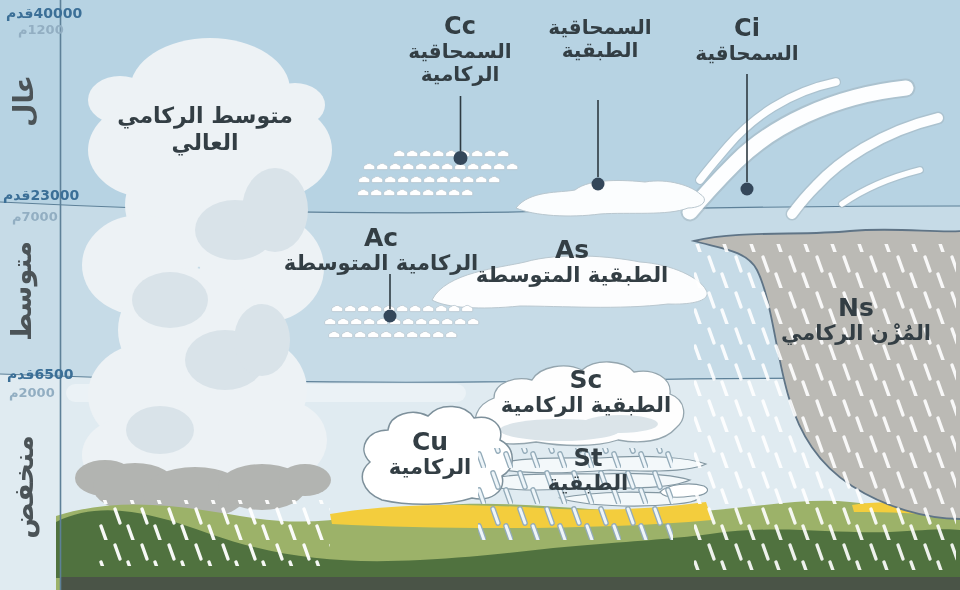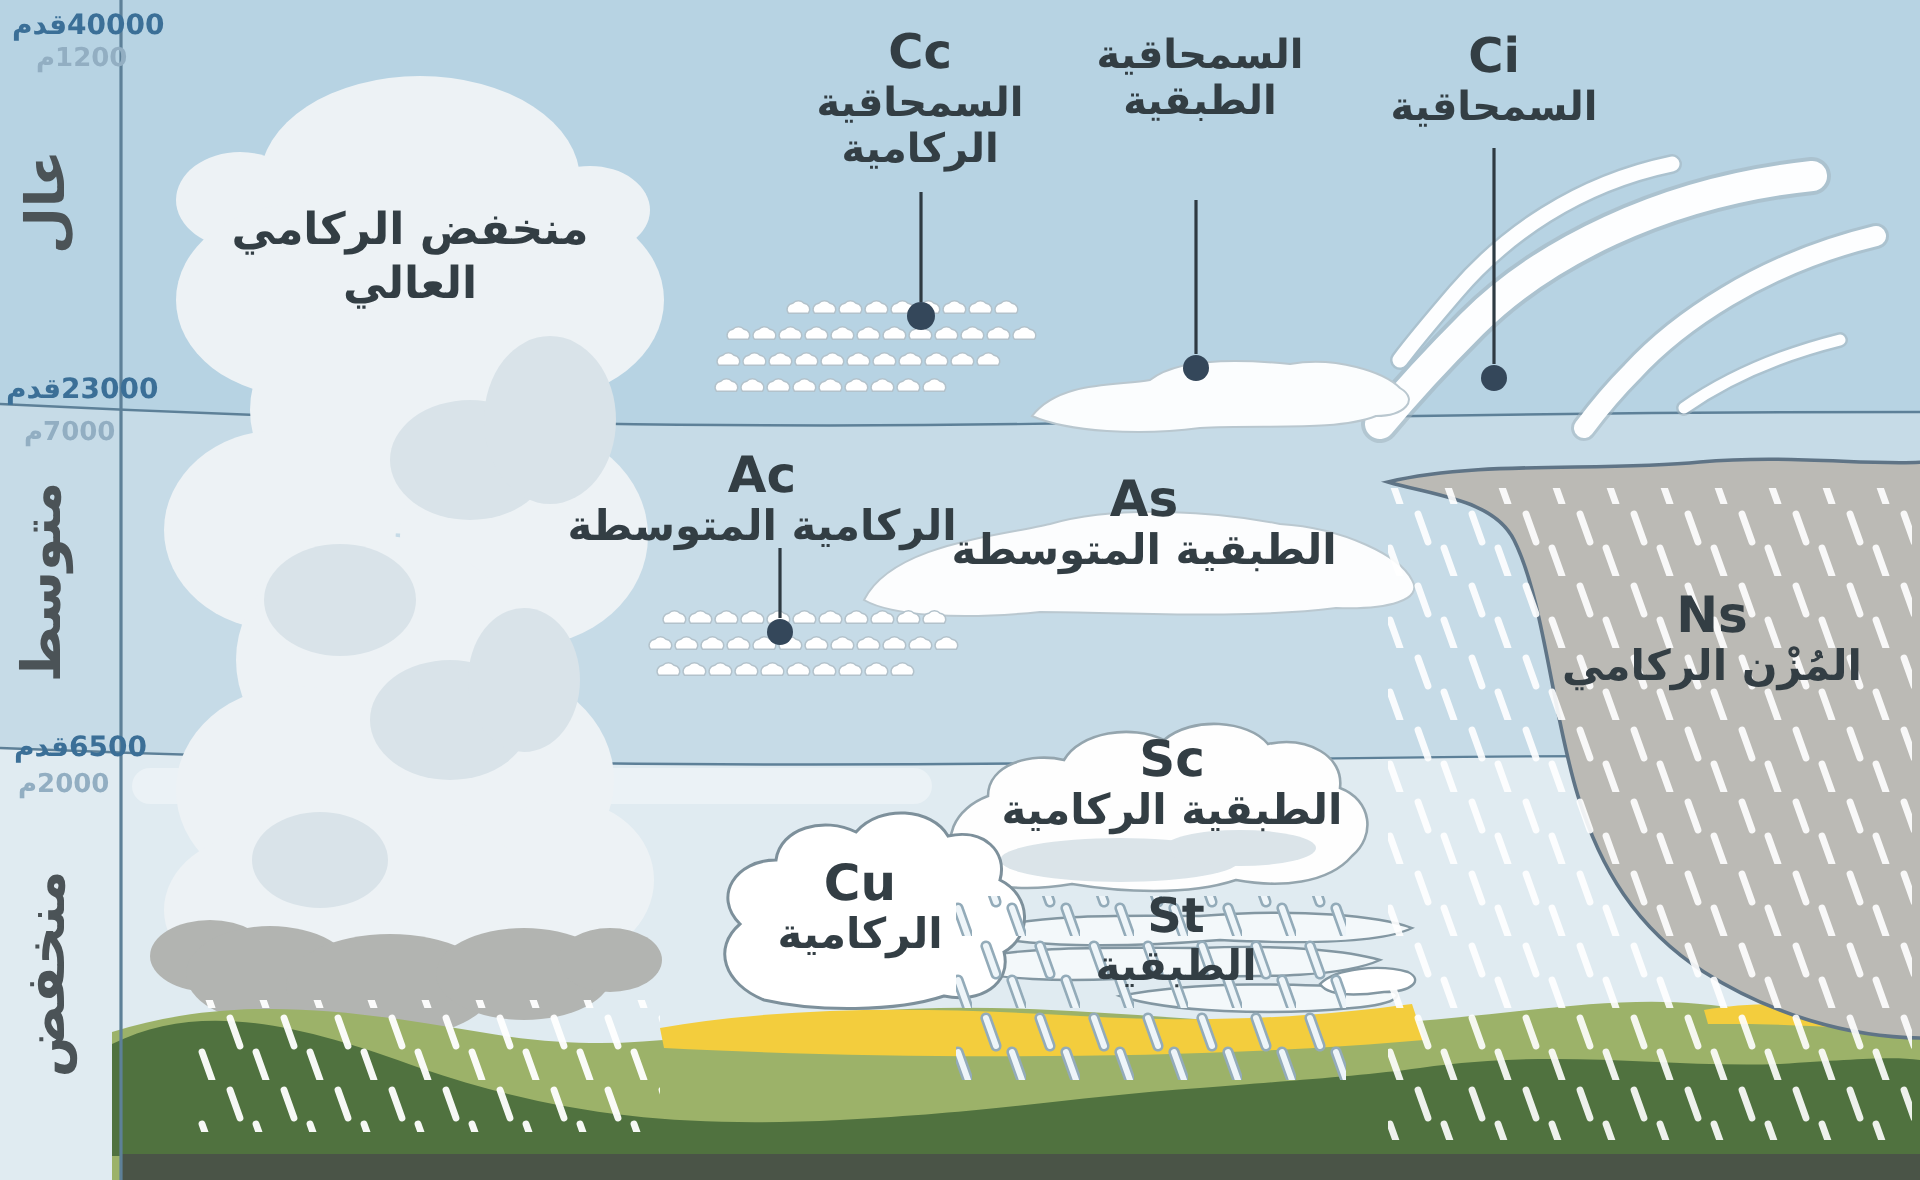--- a/index.html
+++ b/index.html
@@ -241,21 +241,21 @@
   <div class="alt feet" style="left:3px;top:187px" dir="rtl">23000قدم</div>
   <div class="alt meters" style="left:12px;top:209px" dir="rtl">7000م</div>
   <div class="alt feet" style="left:7px;top:366px" dir="rtl">6500قدم</div>
   <div class="alt meters" style="left:9px;top:385px" dir="rtl">2000م</div>
 
   <div class="vlabel" style="left:-46px;top:81px">عال</div>
   <div class="vlabel" style="left:-48px;top:271px">متوسط</div>
   <div class="vlabel" style="left:-46px;top:467px">منخفض</div>
 
   <div class="clabel" style="left:205px;top:103px">
-    <div class="cname" style="font-size:22px" dir="rtl">منخفض الركامي</div>
+    <div class="cname" style="font-size:22px" dir="rtl">متوسط الركامي</div>
     <div class="cname" style="font-size:22px" dir="rtl">العالي</div>
   </div>
 
   <div class="clabel small" style="left:460px;top:14px">
     <div class="code">Cc</div>
     <div class="cname" dir="rtl">السمحاقية</div>
     <div class="cname" dir="rtl">الركامية</div>
   </div>
 
   <div class="clabel small" style="left:600px;top:16px">

